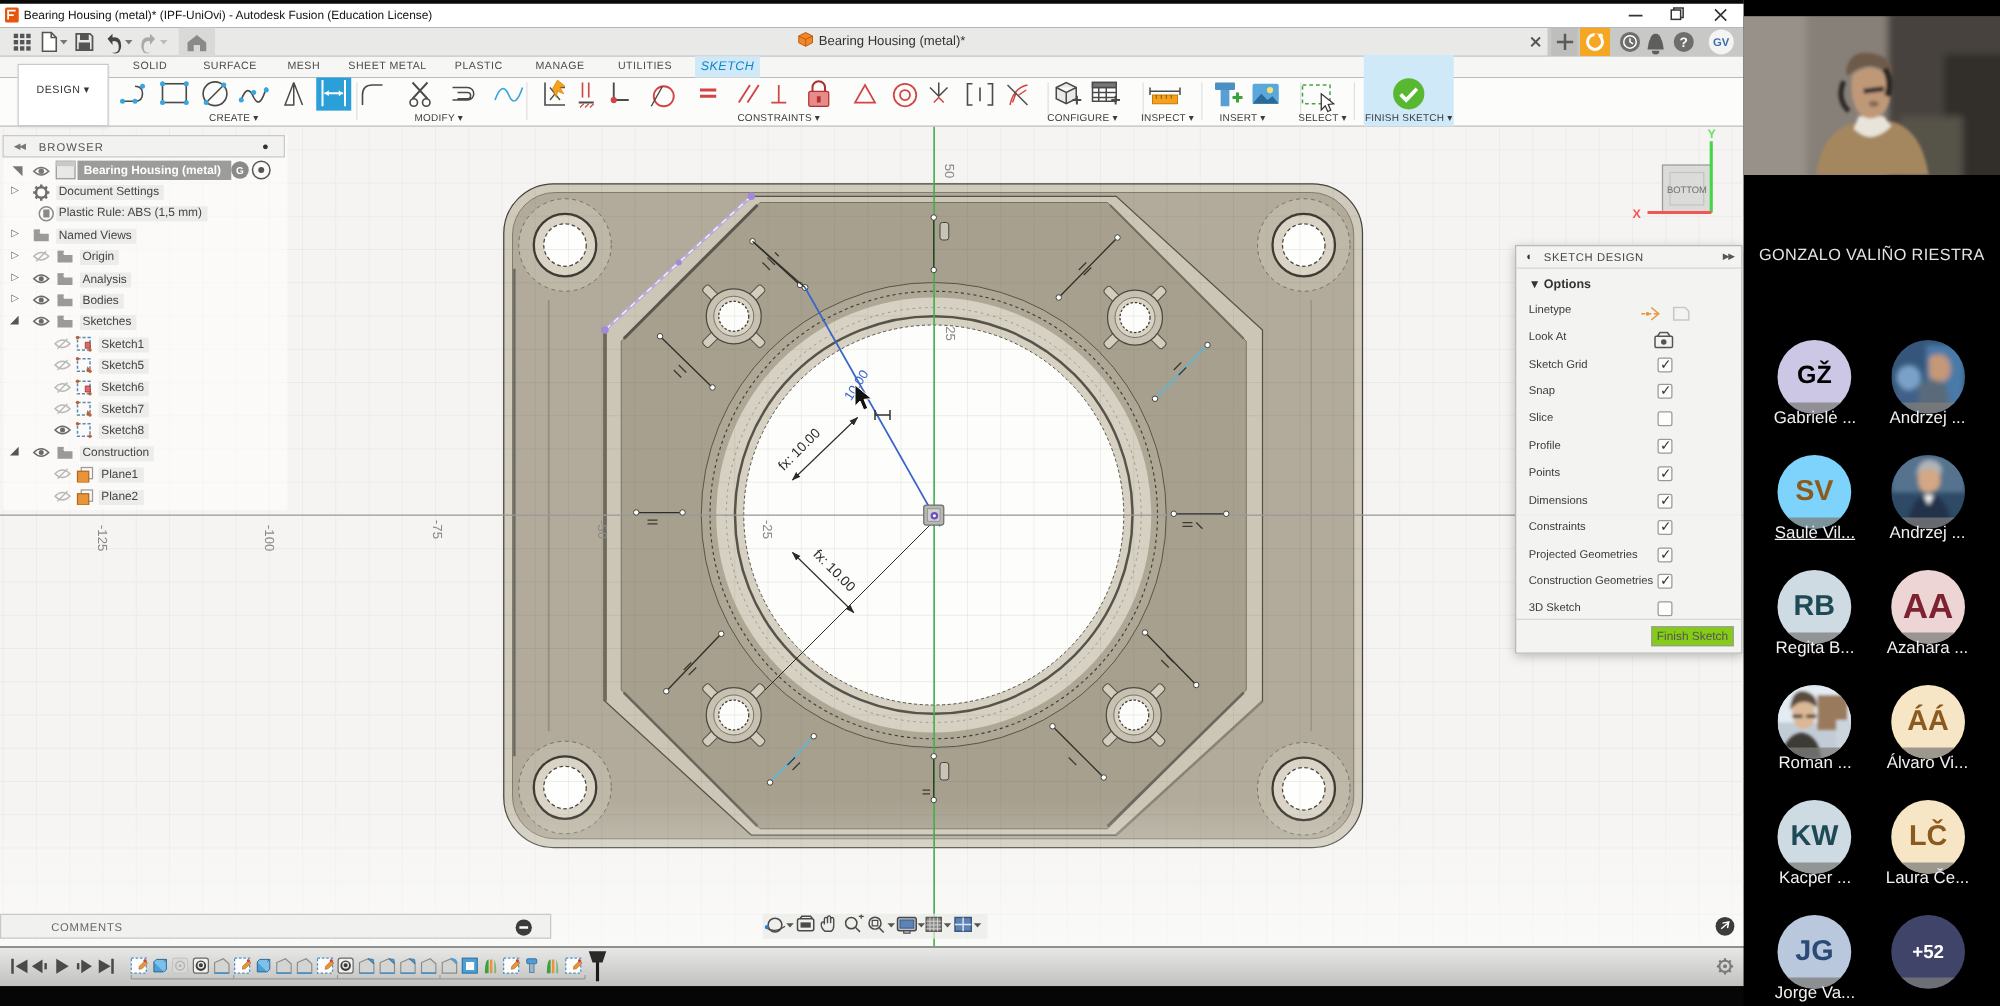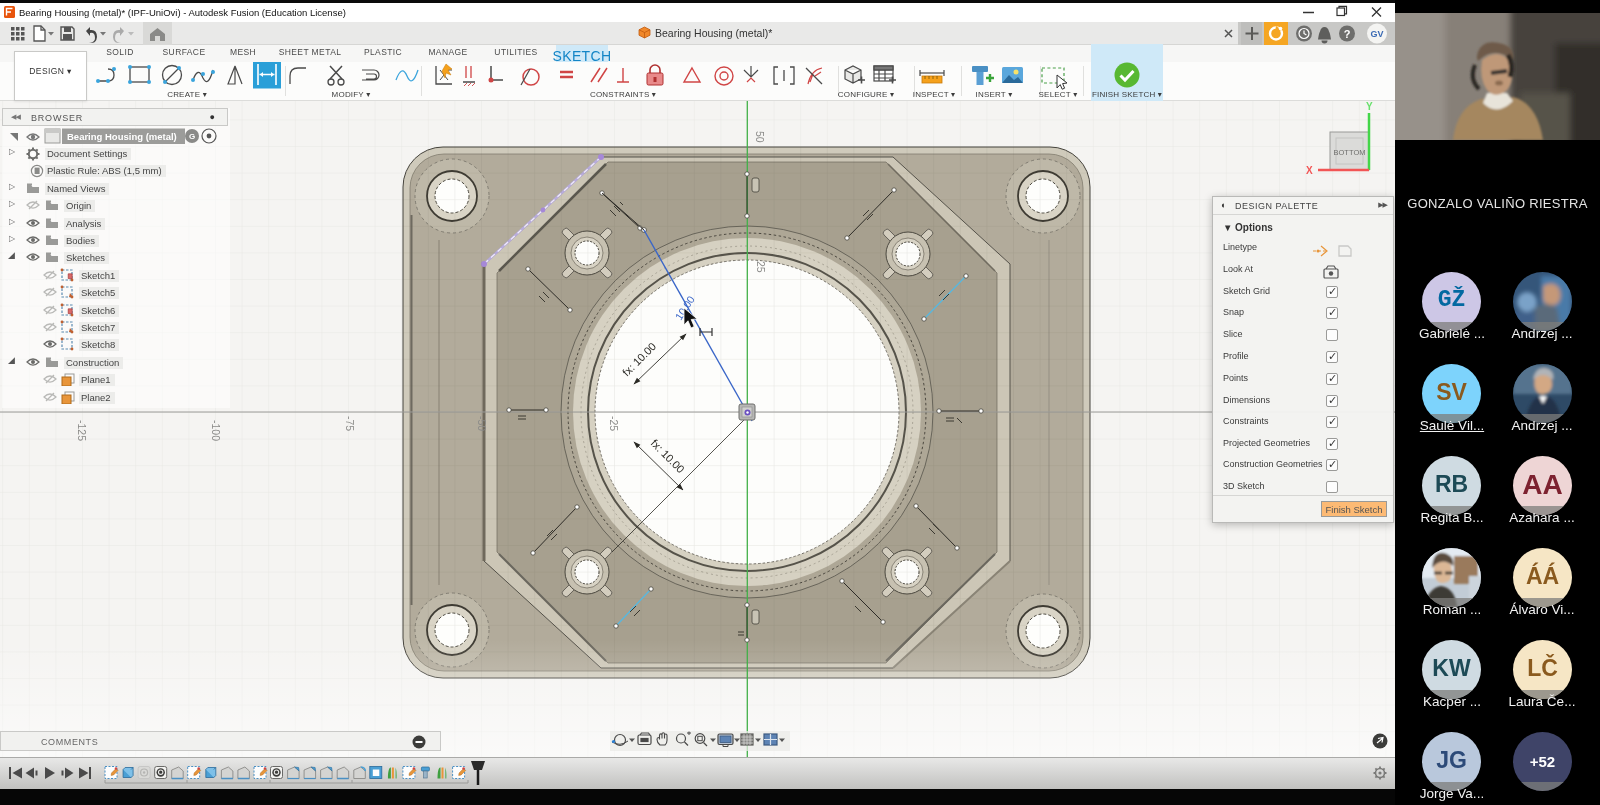--- a/index.html
+++ b/index.html
@@ -13,21 +13,21 @@
 #titletext { left:19px; top:7px; font-size:9.5px; color:#111; }
 
 
 #qat { left:0; top:22px; width:1395px; height:23px; background:#e9e9e8; border-bottom:1px solid #d6d6d4; }
 #doctab { left:638px; top:22px; width:160px; height:23px; font-size:10.5px; color:#333; line-height:23px; }
 
 
 #rtabs { left:0; top:45px; width:1395px; height:17px; background:#f6f6f5; }
 .rtab { position:absolute; top:2px; font-size:8.5px; color:#4a4a4a; letter-spacing:0.4px; transform:translateX(-50%); }
 #sketchtab { position:absolute; left:556px; top:0; width:52px; height:17px; background:#cfe9f8; }
-#sketchtab span { position:absolute; left:50%; top:3px; transform:translateX(-50%); font-size:14px; color:#1385c6; letter-spacing:0.4px; }
+#sketchtab span { position:absolute; left:50%; top:3px; transform:translateX(-50%); font-size:10px; color:#1385c6; letter-spacing:0.4px;font-style:italic; }
 
 
 #ribbon { left:0; top:62px; width:1395px; height:39px; background:#fcfcfb; border-bottom:1px solid #dcdcda;padding-left:36px; }
 #ribbon > svg { z-index:1; }
 .glabel { z-index:2; }
 .glabel { position:absolute; top:28px; font-size:8px; color:#3c3c3c; transform:translateX(-50%); white-space:nowrap; letter-spacing:0.2px;}
 .gsep { position:absolute; top:4px; width:1px; height:30px; background:#e0e0de; }
 #designbtn { left:14px; top:51px; width:73px; height:50px; background:#fff; border:1px solid #c9c9c7; font-size:8.5px; color:#333; text-align:center; line-height:38px; letter-spacing:0.4px; box-shadow:0 1px 2px rgba(0,0,0,0.08); }
 #finishbox { position:absolute; left:1091px; top:-18px; width:72px; height:57px; background:#cfe9f8; z-index:0; }
 
@@ -63,21 +63,21 @@
 #pheader { position:absolute; left:0; top:0; width:100%; height:18px; border-bottom:1px solid #d6d6d4; font-size:9px; color:#444; letter-spacing:0.5px; }
 #pheader span { position:absolute; left:22px; top:4px; }
 #pheader .pdot { left:8px; top:3px; font-size:9px; color:#333; }
 #pheader .parr { left:auto; right:6px; top:4px; font-size:7px; color:#555; letter-spacing:-1px; }
 #poptions { position:absolute; left:10px; top:25px; font-size:9.5px; color:#333; }
 #poptions b { font-size:10px; }
 .prow { position:absolute; left:10px; width:162px; height:16px; font-size:9px; color:#3a3a3a; }
 .cb { position:absolute; right:47px; top:0px; width:12px; height:12px; background:#fdfdfd; border:1px solid #9a9a98; border-radius:2px; }
 .cb.on::after { content:"\2713"; position:absolute; left:1px; top:-2px; font-size:11px; color:#333; }
 #pfooter { position:absolute; left:0; bottom:0; width:100%; height:27px; border-top:1px solid #d6d6d4; }
-#finishbtn { position:absolute; right:6px; top:5px; width:66px; height:16px; border:1px solid #9a9a98; background:#fdba74; font-size:9.5px; color:#555; text-align:center; line-height:16px; }
+#finishbtn { position:absolute; right:6px; top:5px; width:66px; height:16px; border:1px solid #9a9a98; background:#84cc16; font-size:9.5px; color:#555; text-align:center; line-height:16px; }
 
 #sidebar { left:1395px; top:0; width:205px; height:805px; background:#000; }
 #webcam { left:1395px; top:13px; width:205px; height:127px; }
 .pcirc span { display:block; }
 #gname { left:1395px; top:196px; width:205px; text-align:center; font-size:13px; color:#e4e4e4; letter-spacing:0.3px; }
 .pcirc { position:absolute; width:59px; height:59px; border-radius:50%; text-align:center; font-weight:bold; overflow:hidden; }
 .pcirc::after { content:""; position:absolute; left:0; bottom:0; width:100%; height:15%; background:rgba(125,125,123,0.75); }
 .pname { position:absolute; width:100px; text-align:center; font-size:13.5px; color:#f2f2f2; white-space:nowrap; }
 </style>
 </head>
@@ -675,21 +675,21 @@
             <rect x="5" y="2" width="9" height="9" fill="none" stroke="#9a9a98" stroke-width="1"></rect>
             <rect x="2" y="5" width="9" height="9" fill="#e8953a" stroke="#b06a1a" stroke-width="1"></rect>
           </svg></span>
         <span class="btext3">Plane2</span>
       </div>
   </div>
 
   <div id="palette" class="abs">
     <div id="pheader">
         <span class="pdot">◐</span>
-        <span>DESIGN PALETTE</span>
+        <span>SKETCH DESIGN</span>
         <span class="parr">▶▶</span>
       </div>
     <div id="poptions">▼ <b>Options</b></div>
     <div class="prow" style="top:45px;"><span>Linetype</span>
       <svg width="44" height="16" style="position:absolute;right:30px;top:1px;">
         <path d="M2,8 L16,8" stroke="#e8953a" stroke-width="1.2" stroke-dasharray="3 2"></path>
           <path d="M10,3 L16,8 L10,13" fill="none" stroke="#e8953a" stroke-width="1.2"></path>
           <circle cx="7" cy="8" r="1.5" fill="#e8953a"></circle>
         <path d="M28,3 h9 l3,3 v7 h-12 z" fill="none" stroke="#c9c9c7" stroke-width="1.3"></path>
       </svg>
@@ -924,21 +924,21 @@
         <path d="M96,60 l16,-2" stroke="#3a3530" stroke-width="4" fill="none"></path>
         <path d="M113,42 q6,10 2,22" stroke="#2a2724" stroke-width="5" fill="none"></path>
         <path d="M80,52 q-6,14 4,24" stroke="#2a2724" stroke-width="4" fill="none"></path>
         <ellipse cx="104" cy="70" rx="4" ry="2.5" fill="#8a6a50"></ellipse>
       </g>
     </svg>
   </div>
   <div id="gname" class="abs">GONZALO VALIÑO RIESTRA</div>
 
   <div class="pcirc" style="left:1422px;top:272px;background:#cdc7e6;">
-      <span style="color:#0369a1;font-size:23px;line-height:57px;font-family:Liberation Mono, monospace;">GŽ</span>
+      <span style="color:#000000;font-size:20px;line-height:57px;">GŽ</span>
     </div>
   <div class="pcirc" style="left:1513px;top:272px;overflow:hidden;">
     <svg width="59" height="59">
         <rect width="59" height="59" fill="#35567a"></rect>
         <g filter="url(#b2)">
           <defs>
             <filter id="b2">
               <feGaussianBlur stdDeviation="2"></feGaussianBlur>
             </filter>
           </defs>

